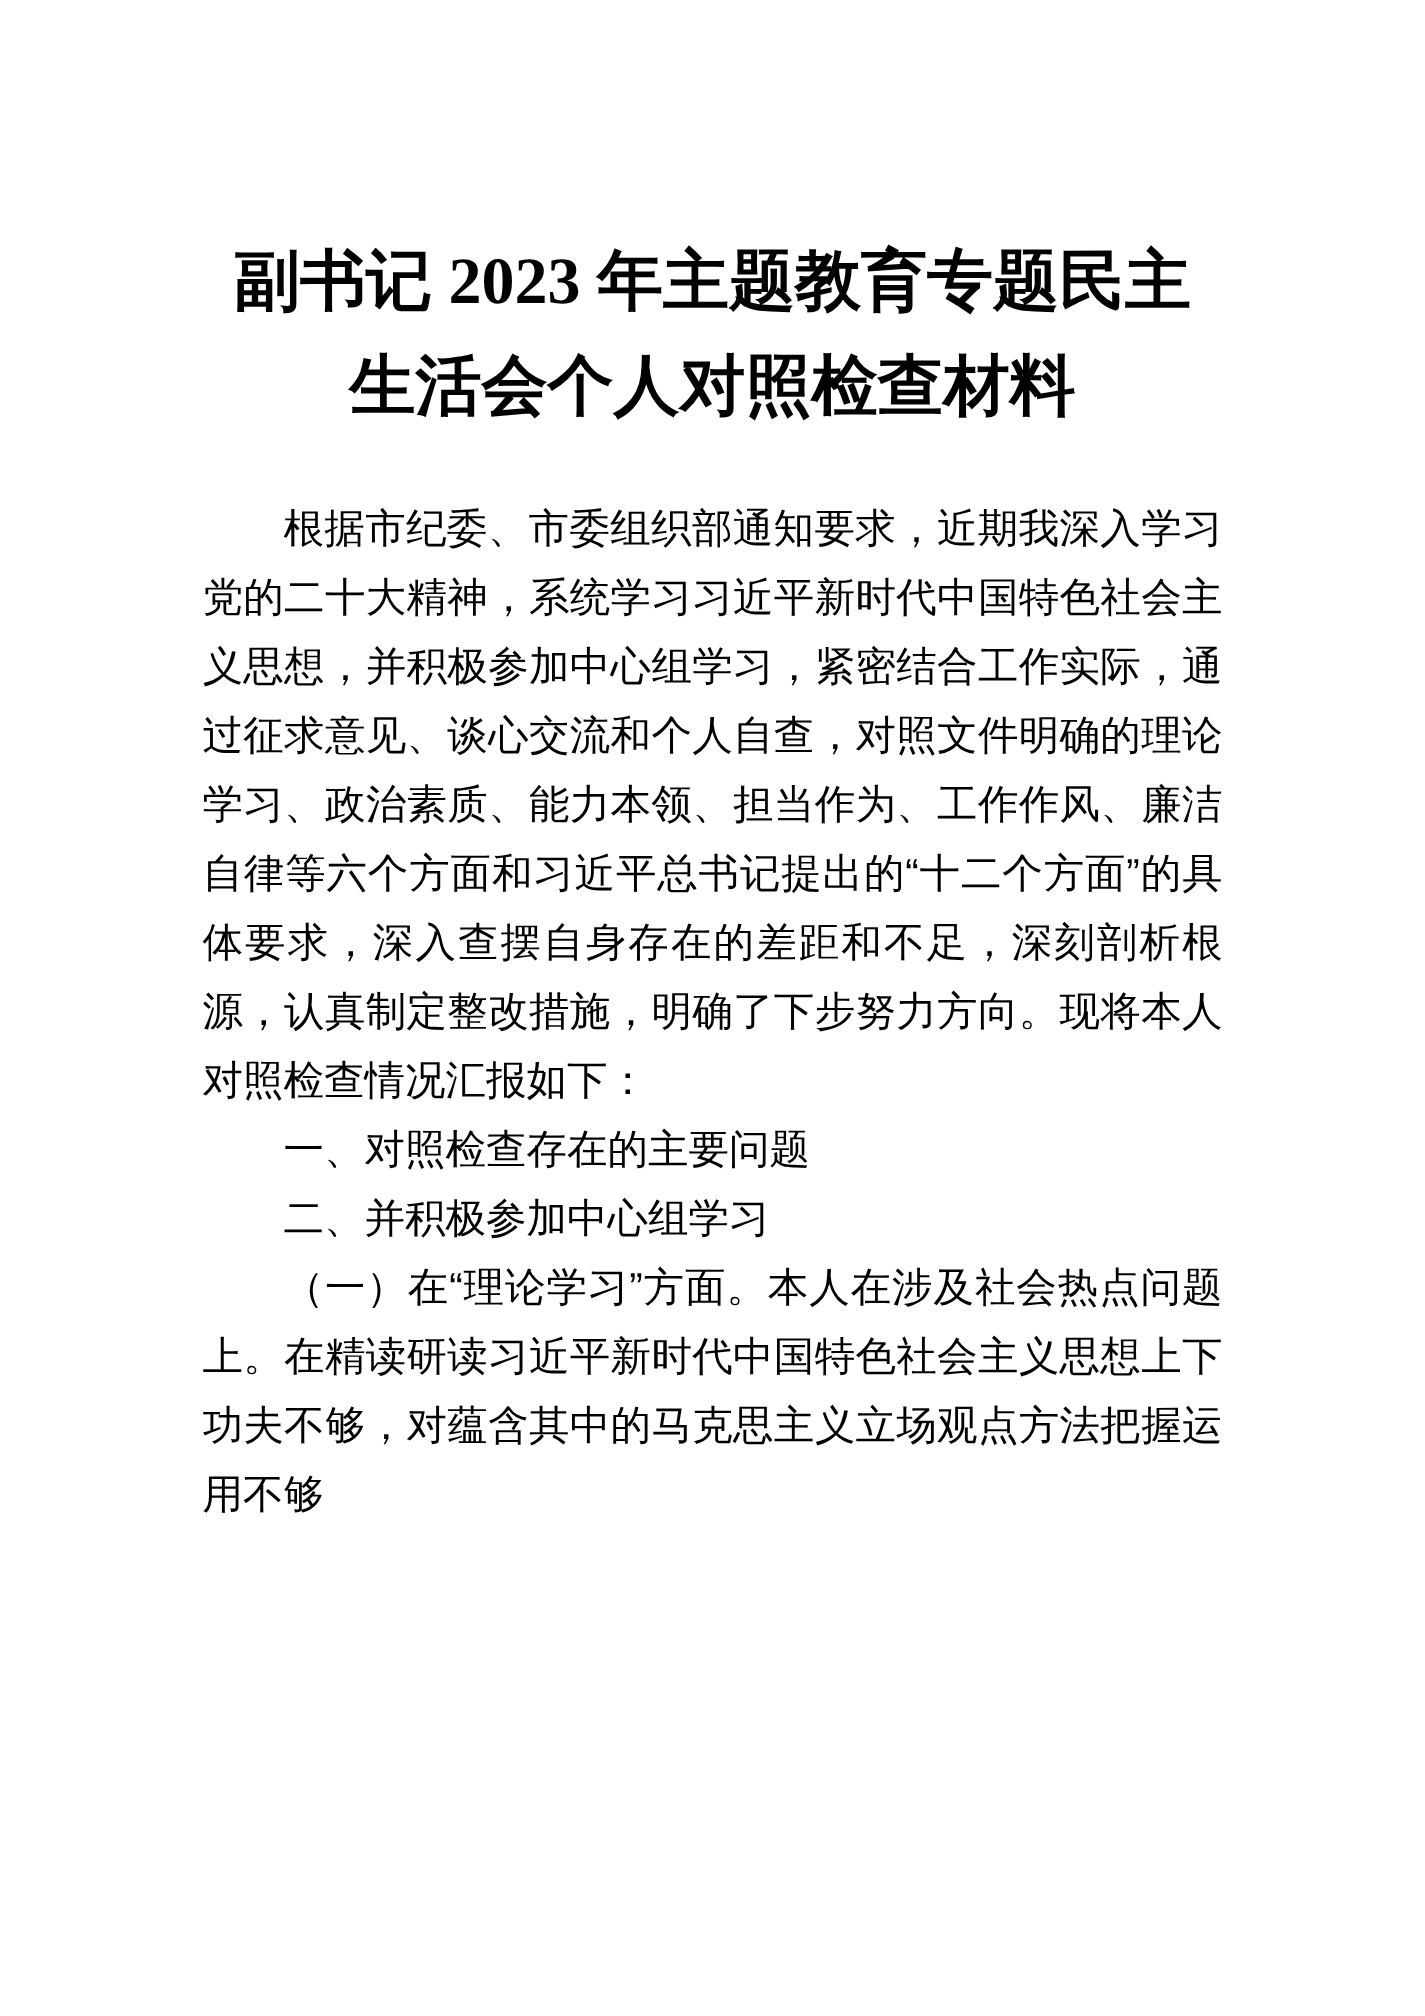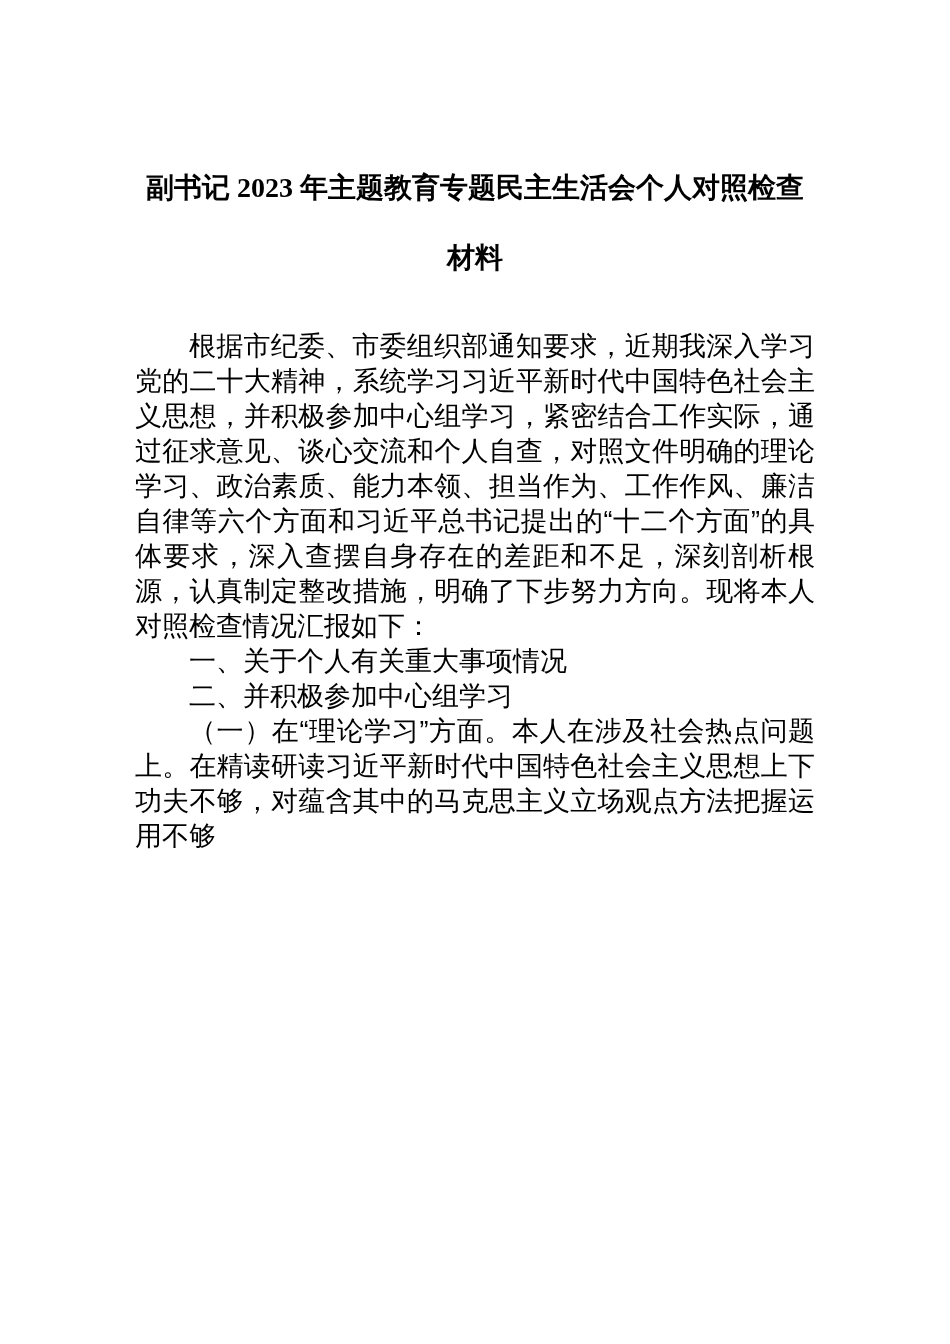--- a/index.html
+++ b/index.html
@@ -18,45 +18,45 @@
     box-sizing: border-box;
     width: 950px;
     height: 1344px;
     padding: 153px 135px 0 135px;
     background: #ffffff;
   }
   .doc-title {
     margin: 0 0 36px 0;
     padding: 0;
     font-family: "Liberation Serif", "Liberation Sans", sans-serif;
-    font-size: 28px;
+    font-size: 44px;
     line-height: 70px;
     font-weight: bold;
     text-align: center;
     color: #000000;
     letter-spacing: 0;
   }
   .doc-body {
     font-size: 27px;
-    line-height: 35px;
+    line-height: 46px;
     text-align: justify;
     text-justify: inter-character;
     color: #000000;
   }
   .para {
     margin: 0;
     padding: 0;
     text-indent: 2em;
   }
 </style>
 </head>
 <body>
 
 <div class="page">
   <h1 class="doc-title">副书记 2023 年主题教育专题民主生活会个人对照检查材料</h1>
 
   <div class="doc-body">
     <p class="para">根据市纪委、市委组织部通知要求，近期我深入学习党的二十大精神，系统学习习近平新时代中国特色社会主义思想，并积极参加中心组学习，紧密结合工作实际，通过征求意见、谈心交流和个人自查，对照文件明确的理论学习、政治素质、能力本领、担当作为、工作作风、廉洁自律等六个方面和习近平总书记提出的“十二个方面”的具体要求，深入查摆自身存在的差距和不足，深刻剖析根源，认真制定整改措施，明确了下步努力方向。现将本人对照检查情况汇报如下：</p>
-    <p class="para">一、关于个人有关重大事项情况</p>
+    <p class="para">一、对照检查存在的主要问题</p>
     <p class="para">二、并积极参加中心组学习</p>
     <p class="para">（一）在“理论学习”方面。本人在涉及社会热点问题上。在精读研读习近平新时代中国特色社会主义思想上下功夫不够，对蕴含其中的马克思主义立场观点方法把握运用不够</p>
   </div>
 </div>
 
 </body></html>

